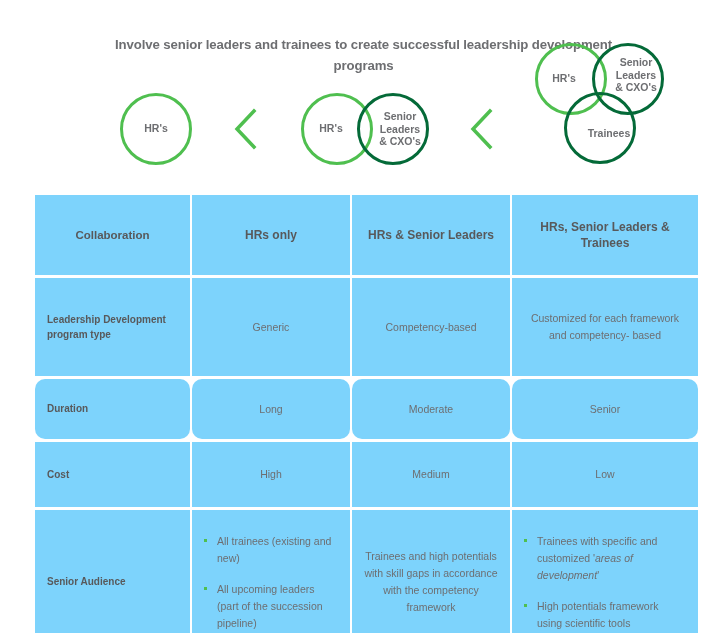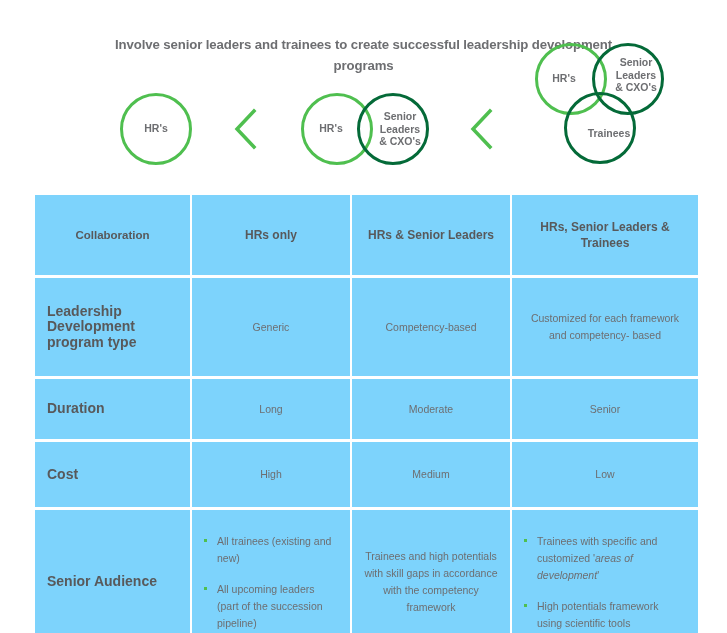--- a/index.html
+++ b/index.html
@@ -94,21 +94,21 @@
   }
   .cell-head {
     font-size: 12px;
     font-weight: 700;
     color: #58595b;
     text-align: center;
     padding: 20px 14px;
     line-height: 16px;
   }
   .cell-label {
-    font-size: 14px;
+    font-size: 10px;
     font-weight: 700;
     color: #58595b;
     text-align: left;
     padding: 10px 8px 10px 14px;
     line-height: 15.5px;
   }
   .cell-val {
     font-size: 10.5px;
     font-weight: 400;
     color: #6d6e71;
@@ -135,21 +135,21 @@
     left: 0;
     top: 6px;
     width: 3px;
     height: 3px;
     background: #4FBF4F;
   }
   .em { font-style: italic; }
 
   .r-head td { height: 56px; }
   .r-prog td { height: 74px; }
-  .r-dur  td { height: 36px; }
+  .r-dur  td { height: 36px; border-radius: 10px; }
   .r-cost td { height: 41px; }
   .r-targ td { height: 120px; }
   .r-trin td { height: 54px; }
   .r-roi  td { height: 46px; }
 </style>
 </head>
 <body>
 
 <div class="title">Involve senior leaders and trainees to create successful leadership development programs</div>
 

